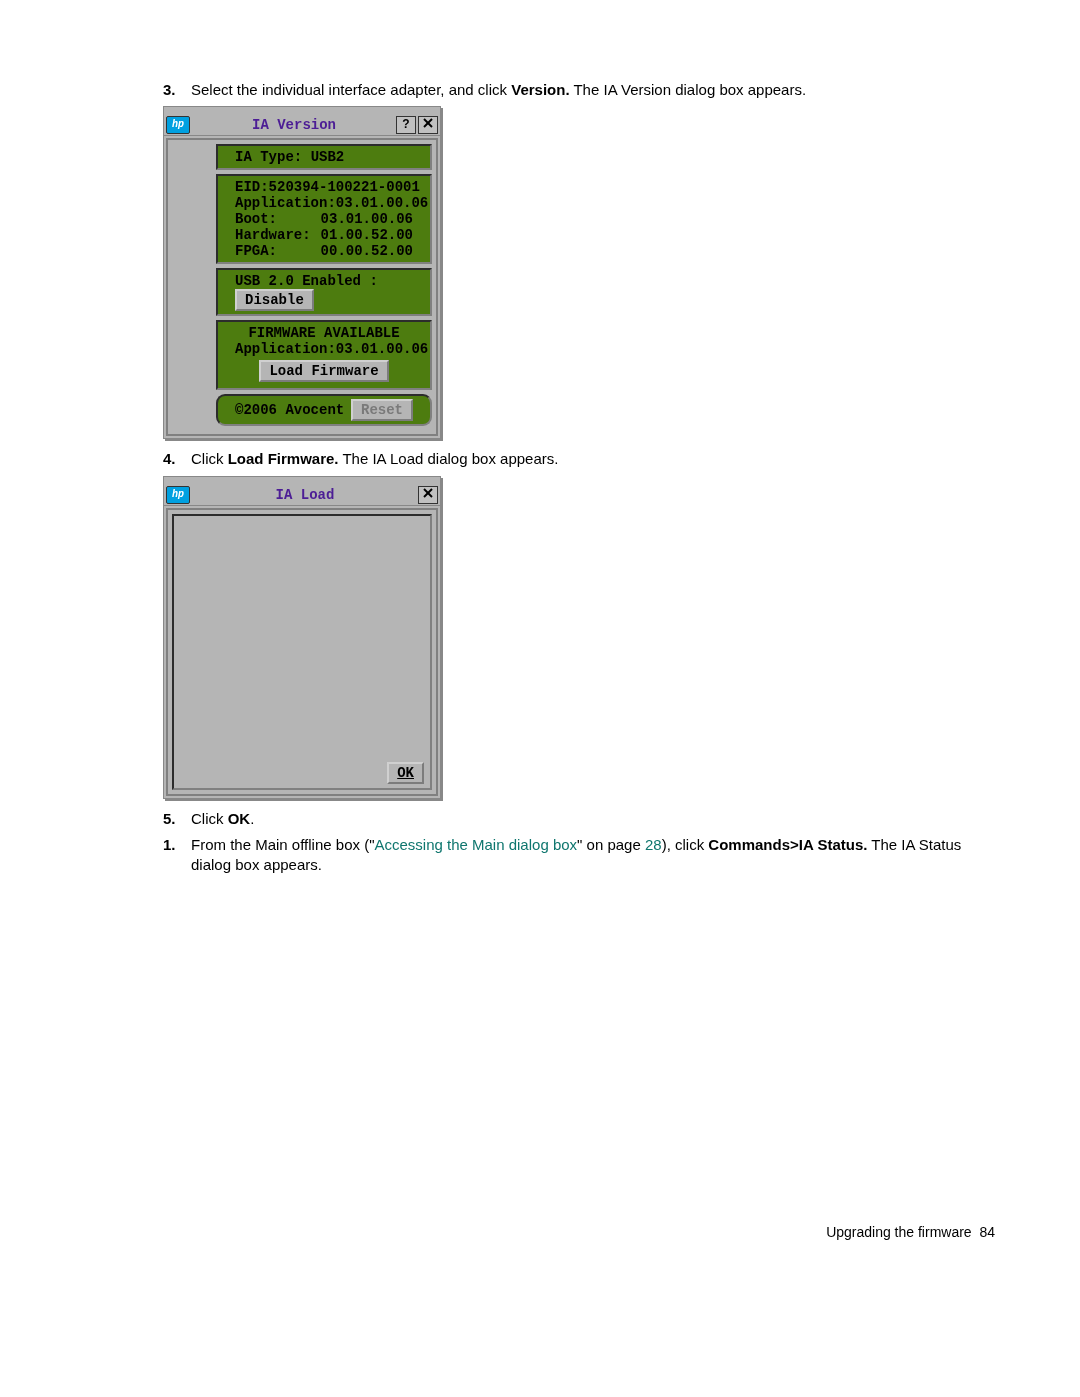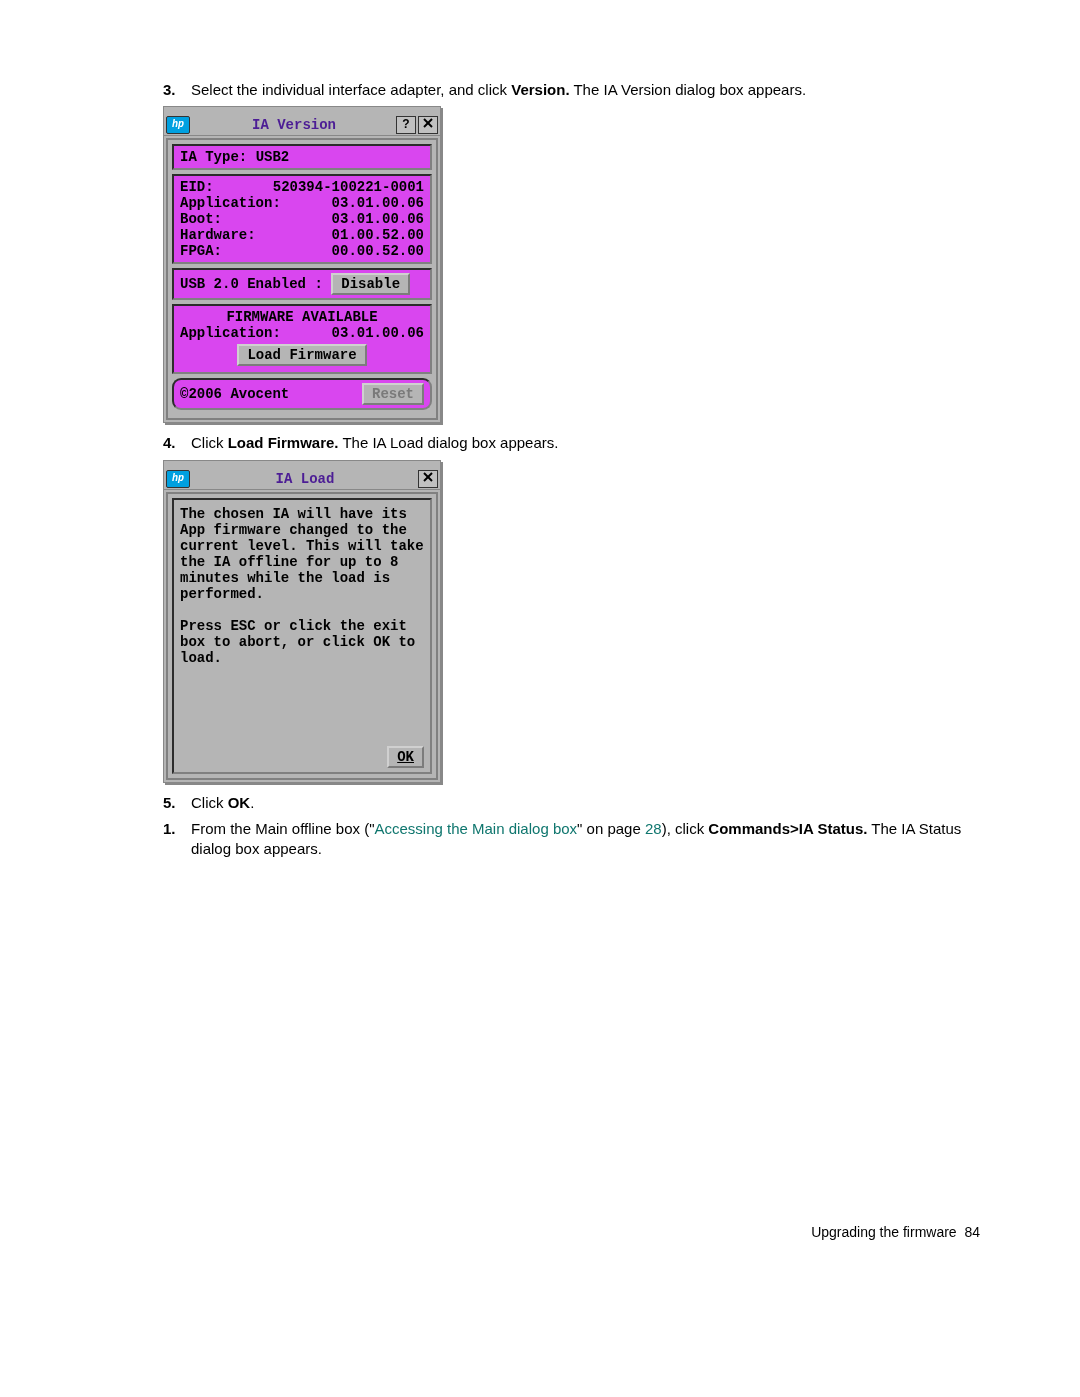--- a/index.html
+++ b/index.html
@@ -76,27 +76,28 @@
   .title-btn.x svg { display:block; margin:auto; }
 
   .dlg-body {
     border: 2px solid #808080;
     margin: 2px;
     padding: 4px;
     background: #b5b5b5;
   }
   .panel {
     border: 2px inset #808080;
-    background:#d946ef;
-    padding: 3px 6px;
+    background:#4d7c0f;
+    padding: 3px 17px;
     margin-bottom: 4px;
     font-family: "Courier New", monospace;
     font-weight: bold;
     font-size: 14px;
     color:#000;
+    margin-left:44px;
   }
   .row { display:flex; justify-content:space-between; white-space:pre; }
   .panel-center { text-align:center; }
   .btn {
     display:inline-block;
     border: 2px outset #d0d0d0;
     background:#b5b5b5;
     padding: 1px 8px;
     font-family:"Courier New", monospace;
     font-weight:bold;
@@ -111,21 +112,21 @@
     font-family: "Segoe UI Light","Helvetica Neue",Arial,sans-serif;
     font-weight: 300;
     font-size: 30px;
     color: #0096d6;
     margin: 24px 0 12px 0;
   }
   .link { color:#0f766e;text-align:right; }
   .footer {
     position: absolute;
     bottom: 40px;
-    right: 100px;
+    right: 85px;
     font-size: 14px;
   }
   .dialog2 .dlg-body .msg {
     border: 2px inset #808080;
     padding: 6px;
     font-family:"Courier New",monospace;
     font-weight:bold;
     font-size:14px;
     height: 260px;
     position:relative;
@@ -197,23 +198,20 @@
       <span class="title-text">IA Load</span>
       <span class="title-btn x">
         <svg width="12" height="12" viewBox="0 0 12 12">
             <line x1="2" y1="2" x2="10" y2="10" stroke="#000" stroke-width="2"></line>
             <line x1="10" y1="2" x2="2" y2="10" stroke="#000" stroke-width="2"></line>
           </svg>
       </span>
     </div>
     <div class="dlg-body">
       <div class="msg">
-        <div class="msg-text">The chosen IA will have its App firmware changed to the current level. This will take the IA offline for up to 8 minutes while the load is performed.
-
-Press ESC or click the exit box to abort, or click OK to load.</div>
         <div class="ok-row"><span class="btn" style="text-decoration:underline">OK</span></div>
       </div>
     </div>
   </div>
 
   <div class="step">
     <span class="step-num">5.</span>
     <span class="step-text">
       <span>Click </span><span class="bold">OK</span><span>.</span>
     </span>

